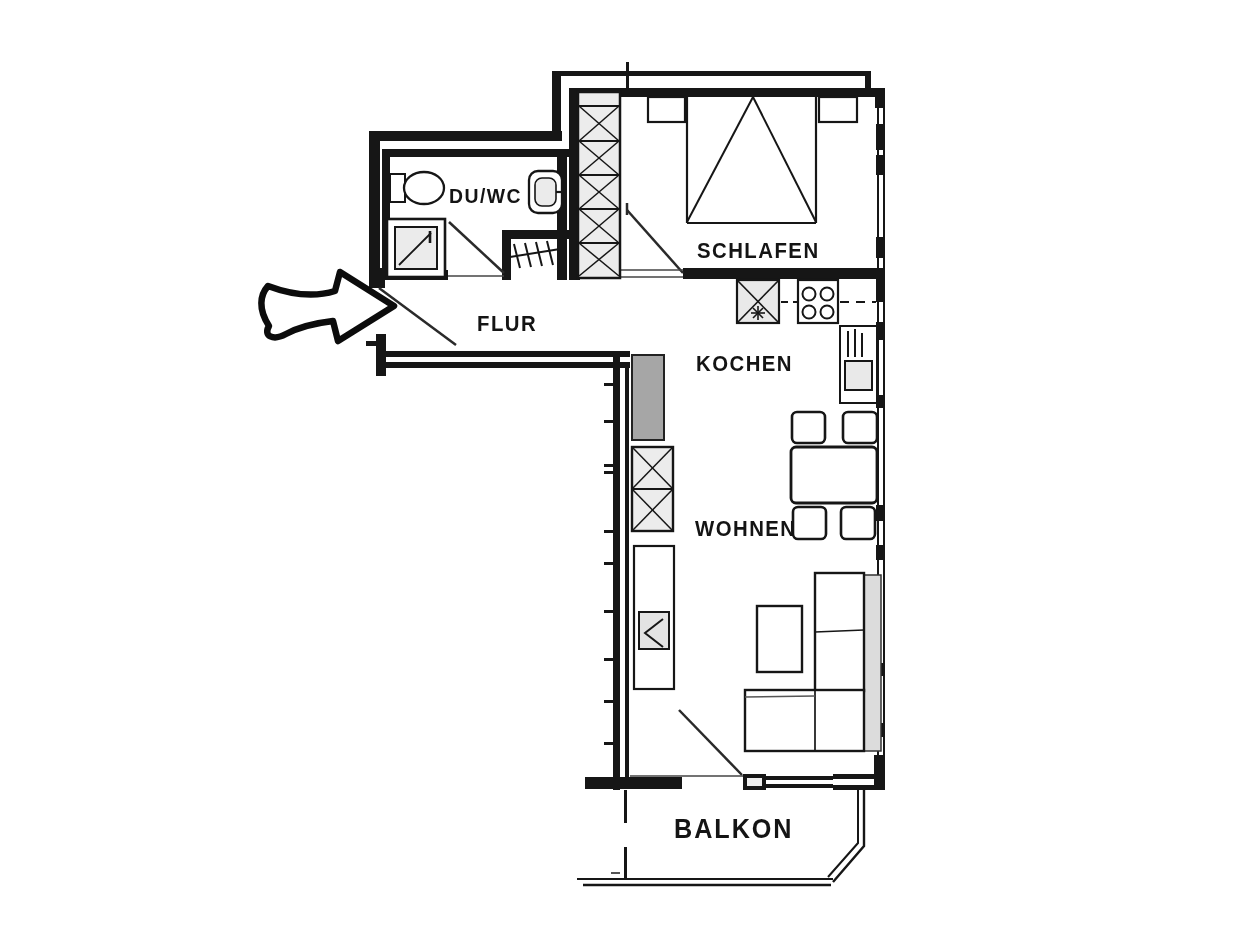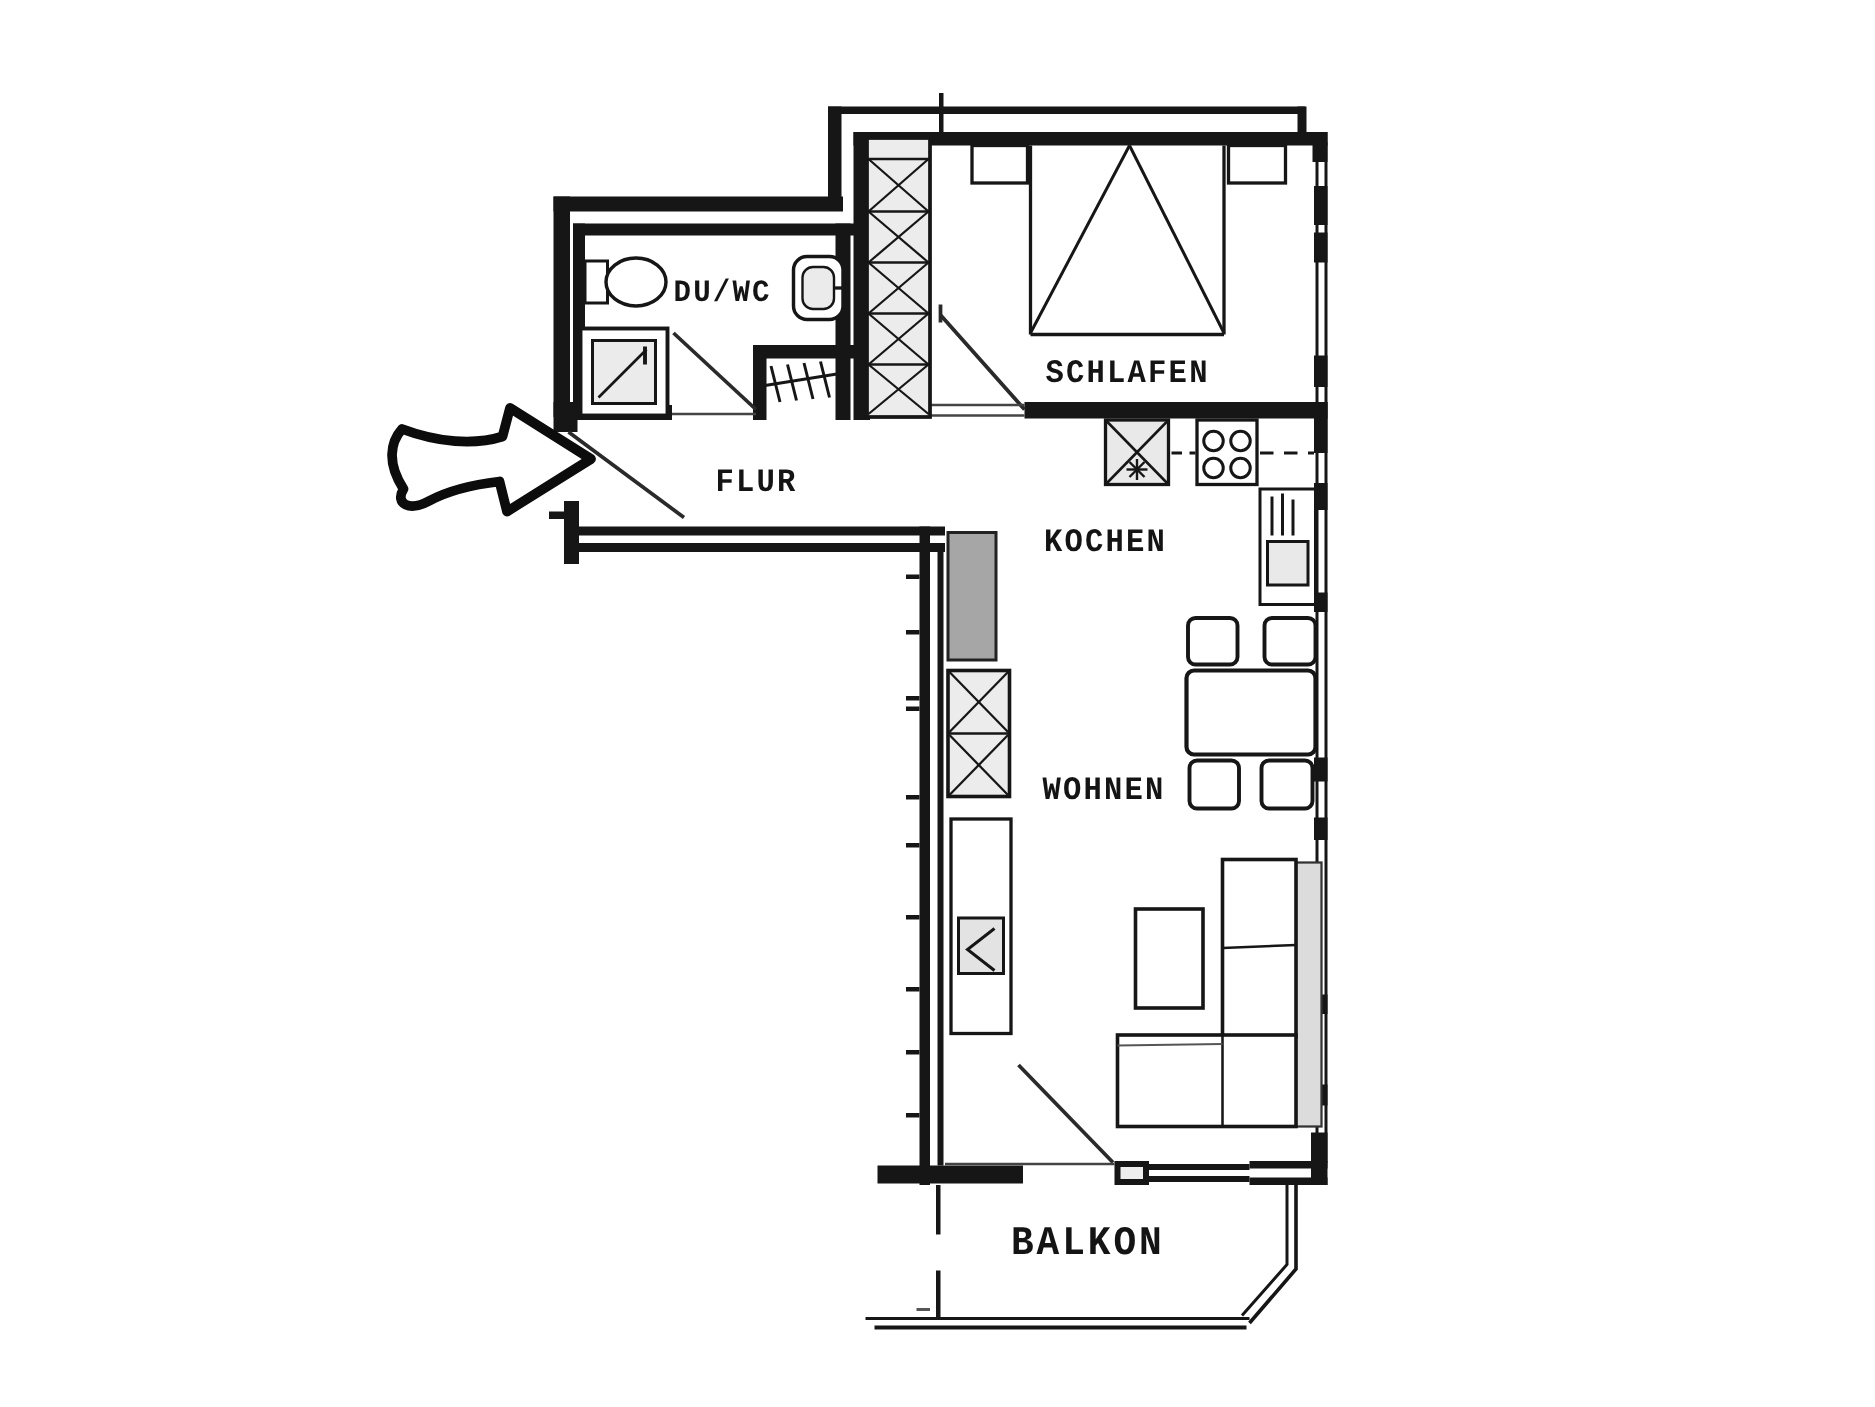--- a/index.html
+++ b/index.html
@@ -6,21 +6,21 @@
     margin: 0;
     padding: 0;
     background: #ffffff;
   }
   #canvas {
     position: relative;
     width: 1250px;
     height: 938px;
     background: #ffffff;
     overflow: hidden;
-    font-family: Liberation Mono, monospace;
+    font-family: Liberation Sans, sans-serif;
   }
   #plan-svg {
     position: absolute;
     left: 0; top: 0;
     width: 1250px;
     height: 938px;
   }
   .room-label {
     position: absolute;
     color: #141414;

